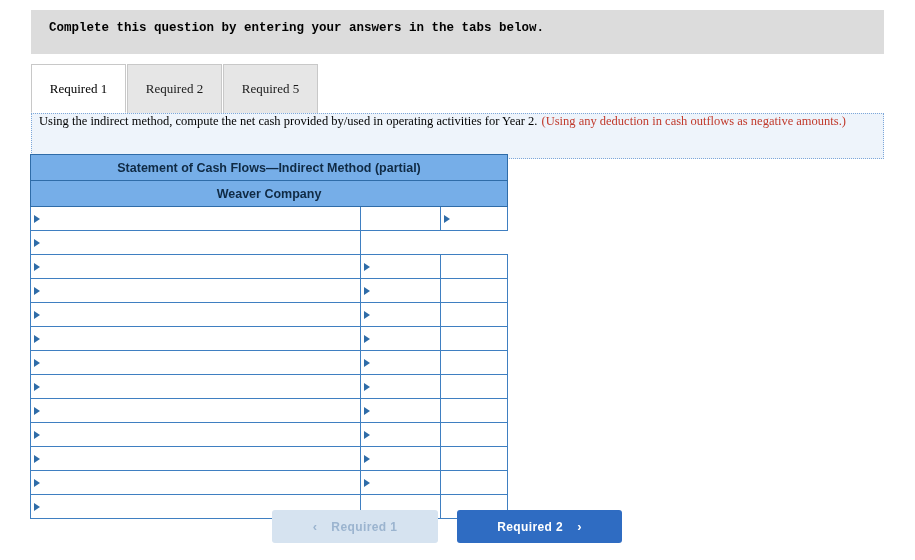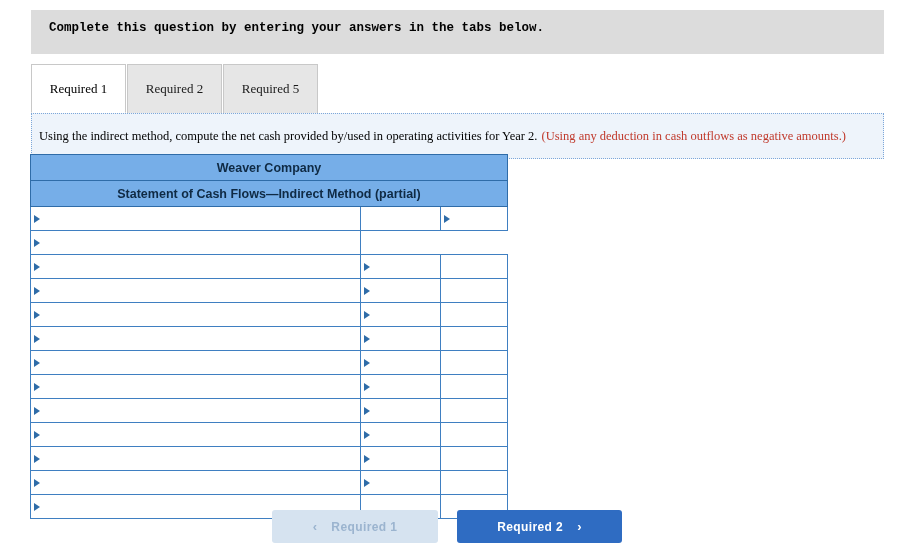--- a/index.html
+++ b/index.html
@@ -76,21 +76,21 @@
   .question-strip {
     position: absolute;
     left: 31px;
     top: 113px;
     width: 853px;
     height: 46px;
     background: #eef4fb;
     border: 1px dotted #7da7d9;
     box-sizing: border-box;
     display: flex;
-    align-items: center;
+    align-items: flex-start;
   }
   .question-text {
     font-family: "Liberation Serif", serif;
     font-size: 12.5px;
     color: #000000;
     padding-left: 7px;
     white-space: nowrap;
   }
   .question-hint {
     font-family: "Liberation Serif", serif;
@@ -236,24 +236,24 @@
   </div>
 
   <table class="stmt-table">
     <colgroup>
       <col class="col-label">
       <col class="col-mid">
       <col class="col-right">
     </colgroup>
     <thead>
       <tr>
+        <th class="subtitle-row" colspan="3">Statement of Cash Flows—Indirect Method (partial)</th>
+      </tr>
+      <tr>
         <th class="title-row" colspan="3">Weaver Company</th>
-      </tr>
-      <tr>
-        <th class="subtitle-row" colspan="3">Statement of Cash Flows—Indirect Method (partial)</th>
       </tr>
     </thead>
     <tbody>
 
       <tr>
         <td>
           <span class="caret"></span>
           <input class="cell-input" type="text" value="" style="">
         </td>
         <td>

